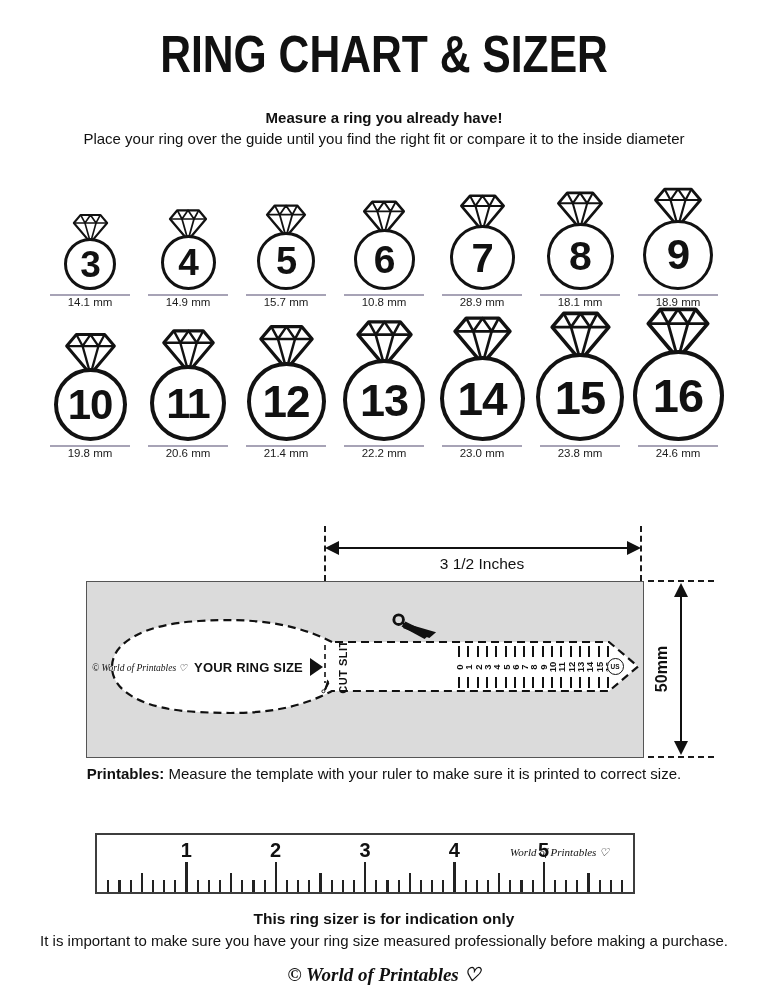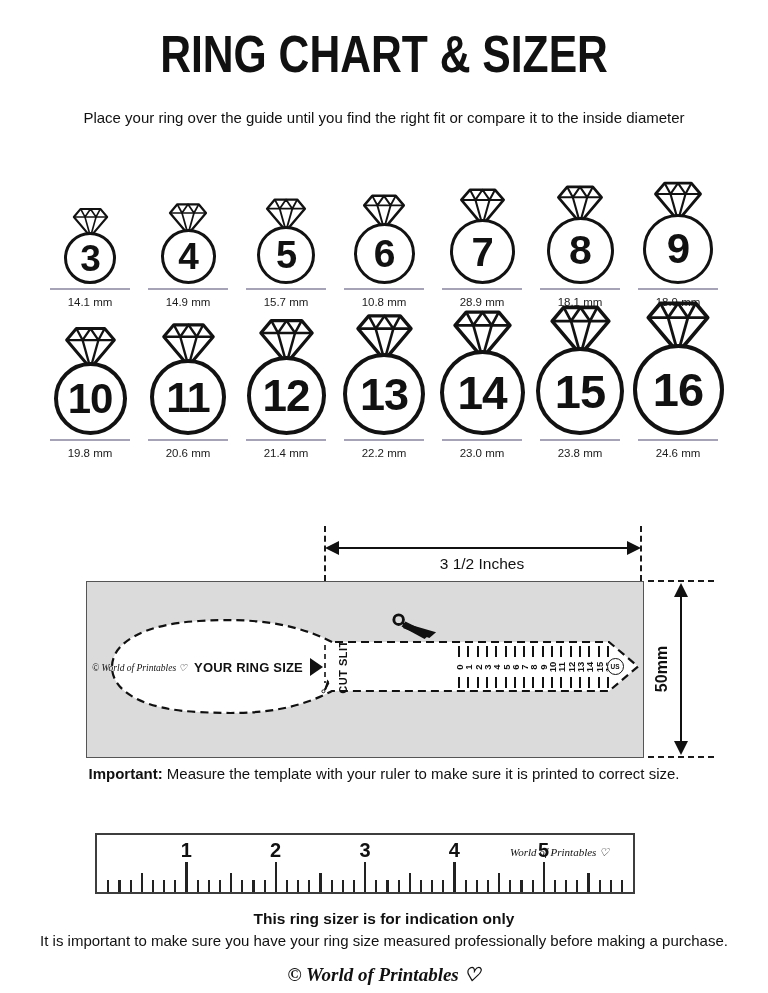--- a/index.html
+++ b/index.html
@@ -17,21 +17,21 @@
   .ring-row{position:absolute;left:0;width:768px;display:flex;justify-content:center;align-items:flex-end;}
   .ring-row-1{top:176px;height:132px;}
   .ring-row-2{top:298px;height:161px;}
   .ring-item{width:98px;display:flex;flex-direction:column;align-items:center;}
   .ring-figure{display:flex;flex-direction:column;align-items:center;}
   .diamond{display:block;}
   .ring-circle{border-radius:50%;display:flex;align-items:center;justify-content:center;
                border-style:solid;border-color:#121212;box-sizing:border-box;background:#fff;}
   .ring-num{font-weight:bold;line-height:1;letter-spacing:-1px;}
   .ring-underline{height:2px;width:80px;background:#a7a3b6;margin-top:4px;}
-  .ring-mm{font-size:11.5px;margin-top:6px;color:#1c1c1c;}
+  .ring-mm{font-size:11.5px;margin-top:0;color:#1c1c1c;}
 
   
   .sizer{position:absolute;top:520px;left:0;width:768px;height:260px;}
   .dash-v{position:absolute;width:0;border-left:2px dashed #1a1a1a;}
   .dash-h{position:absolute;height:0;border-top:2px dashed #1a1a1a;}
   .dim-line-h{position:absolute;height:2px;background:#111;}
   .dim-line-v{position:absolute;width:2px;background:#111;}
   .ah{position:absolute;width:0;height:0;}
   .ah-left{border-top:7px solid transparent;border-bottom:7px solid transparent;border-right:14px solid #111;}
   .ah-right{border-top:7px solid transparent;border-bottom:7px solid transparent;border-left:14px solid #111;}
@@ -79,20 +79,21 @@
 </head>
 <body>
 
 <div class="page">
 
   <h1 class="title">
     <span>RING CHART &amp; SIZER</span>
   </h1>
 
   <div class="intro">
+    <div class="b">Measure a ring you already have!</div>
     <div>Place your ring over the guide until you find the right fit or compare it to the inside diameter</div>
   </div>
 
   <div class="ring-row ring-row-1">
     <div class="ring-item">
       <div class="ring-figure">
         <svg class="diamond" viewBox="0 0 60 52" style="width: 37px; height: 33px; margin-bottom: -7px;">
           <polygon points="14,4 46,4 57,17 30,49 3,17" fill="none" stroke="#121212" stroke-width="3.4" stroke-linejoin="round"></polygon>
           <line x1="3" y1="17" x2="57" y2="17" stroke="#121212" stroke-width="2.6"></line>
           <polyline points="14,4 21,17 30,4 39,17 46,4" fill="none" stroke="#121212" stroke-width="2.6" stroke-linejoin="round"></polyline>
@@ -428,21 +429,21 @@
 
     <div class="dash-h" style="left:648px;top:60px;width:66px;"></div>
     <div class="dash-h" style="left:648px;top:236px;width:66px;"></div>
     <div class="ah ah-up" style="left:674px;top:63px;"></div>
     <div class="dim-line-v" style="left:680px;top:76px;height:146px;"></div>
     <div class="ah ah-down" style="left:674px;top:221px;"></div>
     <div class="rot mm50" style="left:662px;top:149px;">50mm</div>
   </div>
 
   <div class="important">
-    <span class="b">Important:</span><span> Measure the template with your ruler to make sure it is printed to correct size.</span>
+    <span class="b">Printables:</span><span> Measure the template with your ruler to make sure it is printed to correct size.</span>
   </div>
 
   <div class="ruler">
     <div id="ruler-ticks">
         <div class="ruler-tick" style="left: 10.17px; height: 12px;"></div>
         <div class="ruler-tick" style="left: 21.33px; height: 12px;"></div>
         <div class="ruler-tick" style="left: 32.5px; height: 12px;"></div>
         <div class="ruler-tick" style="left: 43.67px; height: 19px;"></div>
         <div class="ruler-tick" style="left: 54.83px; height: 12px;"></div>
         <div class="ruler-tick" style="left: 66px; height: 12px;"></div>

